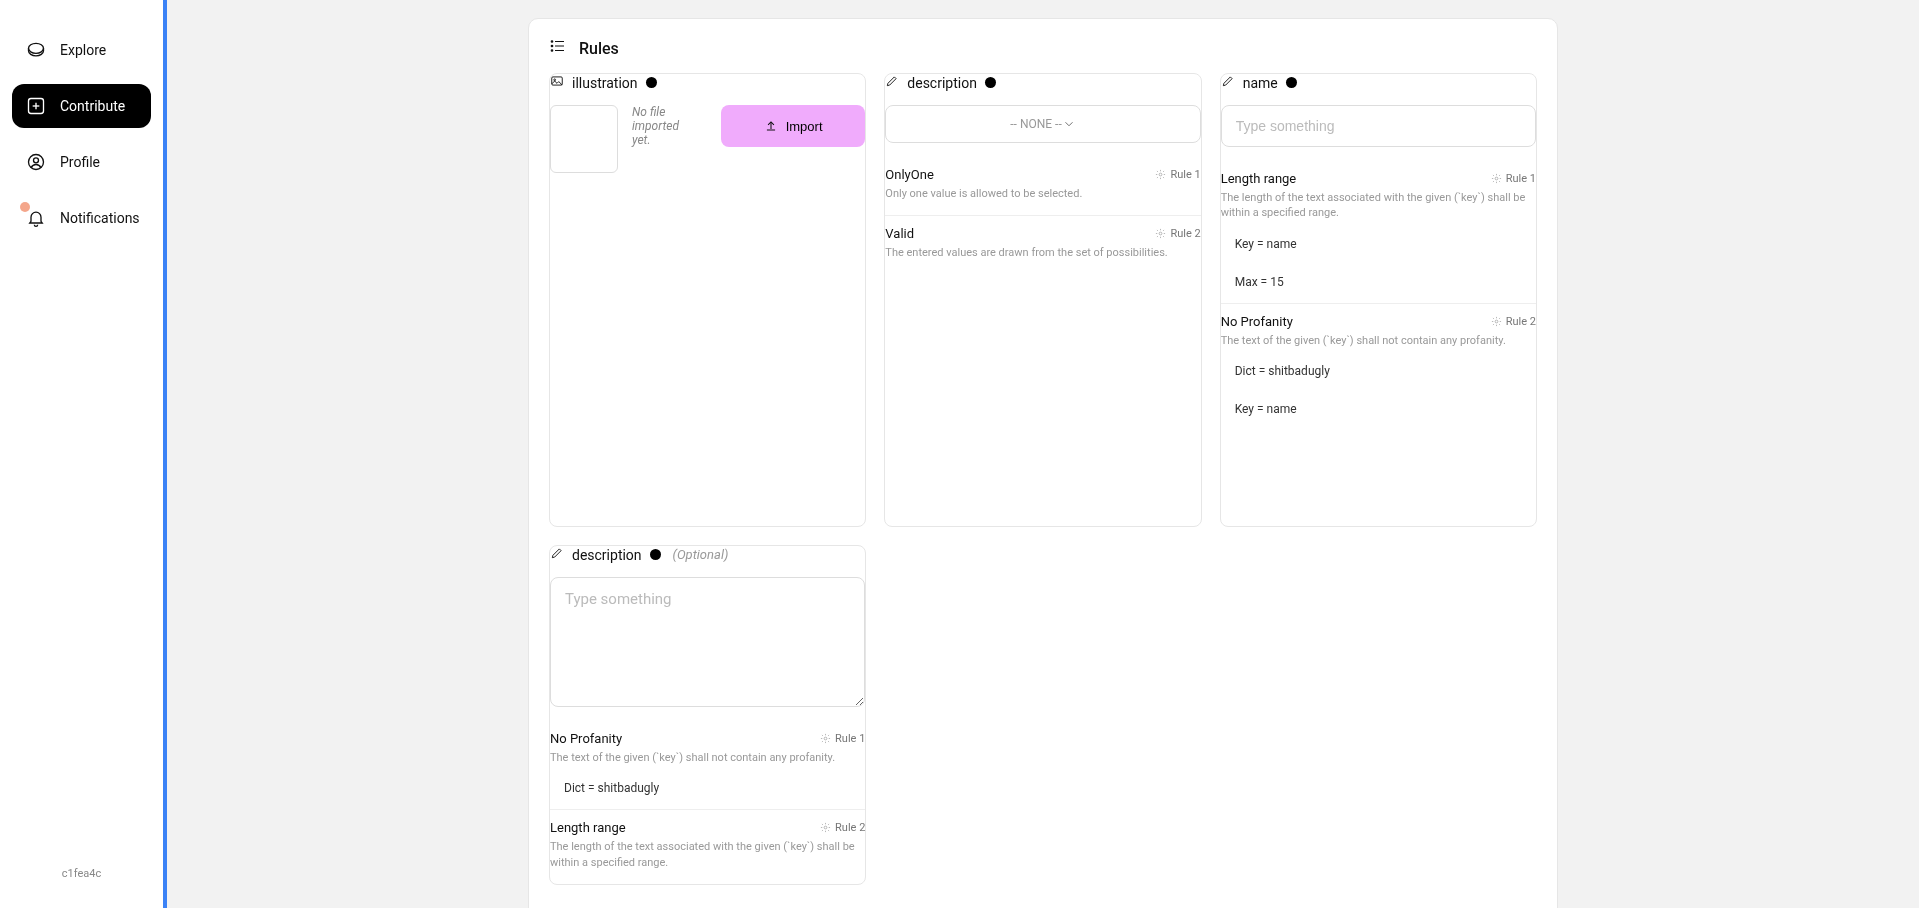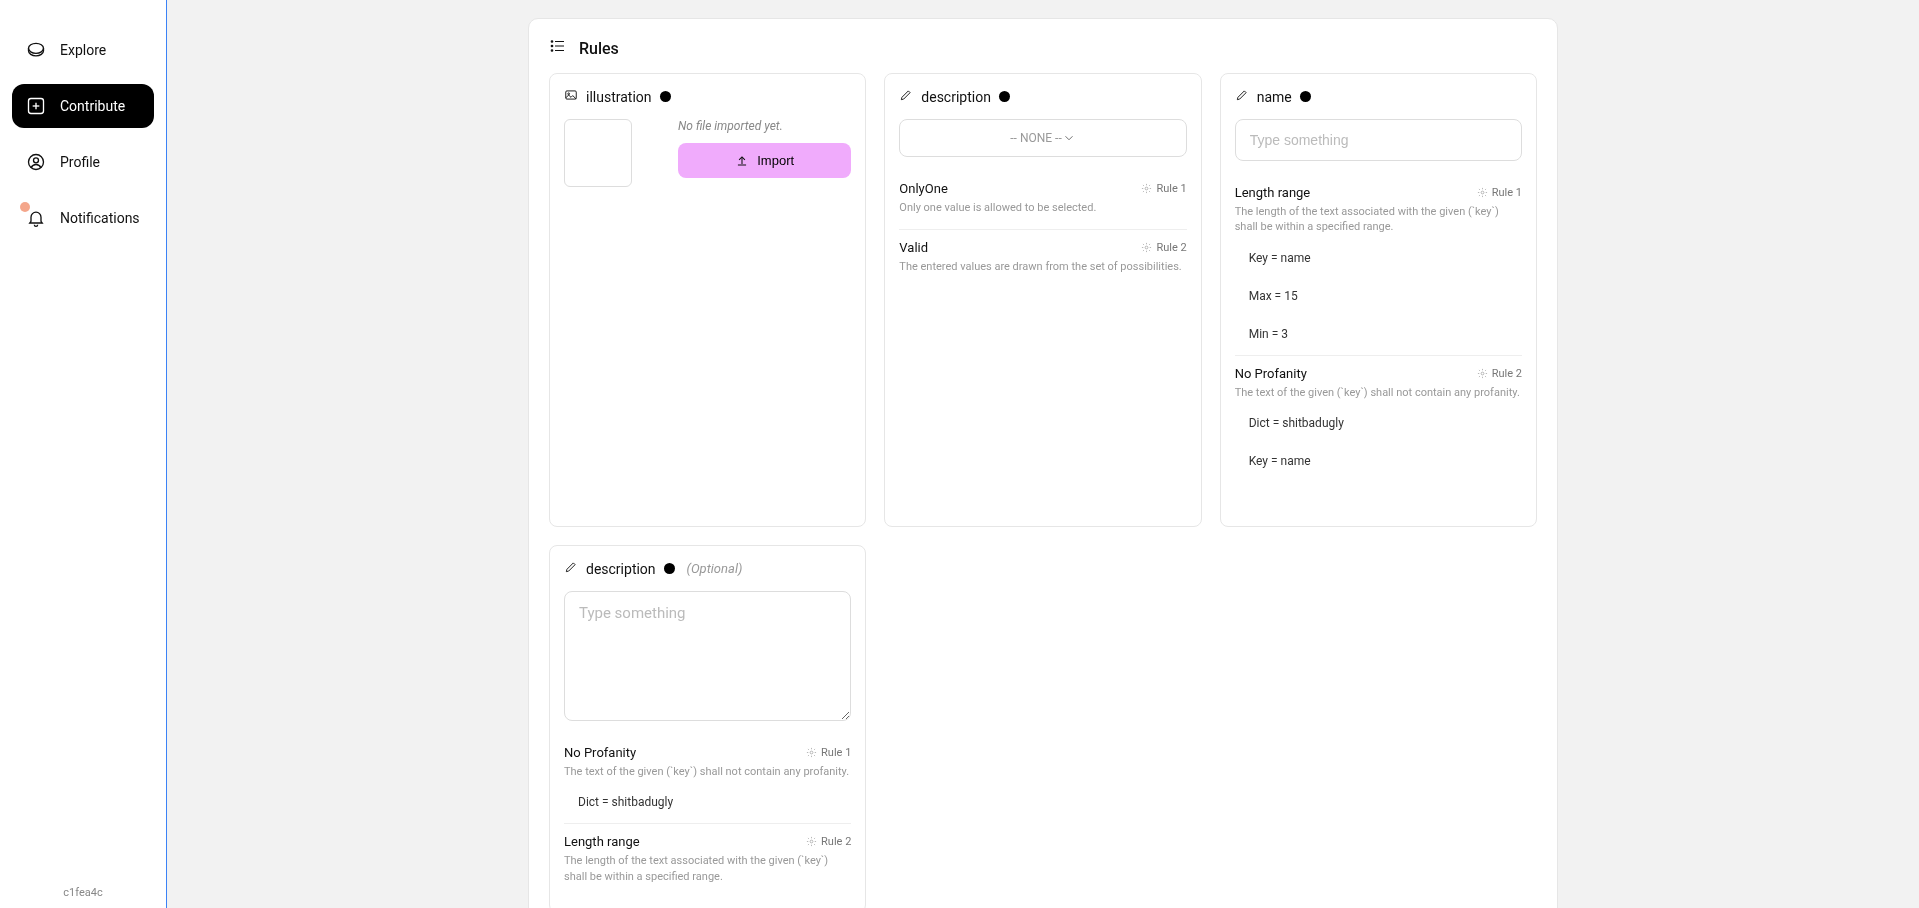--- a/index.html
+++ b/index.html
@@ -8,24 +8,24 @@
   background: #f2f2f2;
   color: #111;
   width: 1919px;
   height: 908px;
   overflow: hidden;
   display: flex;
 }
 .sidebar {
   width: 167px;
   background: #fff;
-  border-right: 1px solid #3b82f6;
+  border-right: 4px solid #3b82f6;
   display: flex;
   flex-direction: column;
-  padding: 28px 12px 5px 12px;
+  padding: 28px 12px 24px 12px;
 }
 .sidebar-nav { display: flex; flex-direction: column; gap: 12px; }
 .sidebar-item {
   display: flex;
   align-items: center;
   gap: 14px;
   padding: 12px 14px;
   border-radius: 12px;
   font-size: 14px;
   color: #111;
@@ -78,21 +78,21 @@
 }
 .panel-title .icon svg { width: 18px; height: 18px; stroke: #111; fill: none; stroke-width: 1.6; }
 .cards {
   display: grid;
   grid-template-columns: repeat(3, 1fr);
   gap: 18px;
 }
 .card {
   border: 1px solid #e6e6e6;
   border-radius: 8px;
-  padding: 14px;
+  padding: 0;
   display: flex;
   flex-direction: column;
 }
 .card.illustration { height: 454px; }
 .card-header {
   display: flex;
   align-items: center;
   gap: 8px;
   font-size: 14px;
   margin-bottom: 14px;
@@ -107,21 +107,21 @@
 }
 .optional { color: #999; font-style: italic; font-size: 13px; margin-left: 4px; }
 .img-row { display: flex; gap: 14px; align-items: flex-start; }
 .img-placeholder {
   width: 68px;
   height: 68px;
   border: 1px solid #ddd;
   border-radius: 6px;
   flex-shrink: 0;
 }
-.img-right { flex: 1; display: flex; flex-direction: column; gap: 10px; margin-left: 32px; }
+.img-right { flex: 1; display: flex; flex-direction: row; gap: 24px; }
 .no-file { font-style: italic; font-size: 12px; color: #888; }
 .import-btn {
   background: #f0abfc;
   border: none;
   border-radius: 8px;
   padding: 10px 0;
   font-size: 13px;
   cursor: pointer;
   display: flex;
   align-items: center;
@@ -341,21 +341,20 @@
                   <circle cx="12" cy="12" r="3"></circle>
                   <path d="M12 2v3M12 19v3M4.2 4.2l2.1 2.1M17.7 17.7l2.1 2.1M2 12h3M19 12h3M4.2 19.8l2.1-2.1M17.7 6.3l2.1-2.1"></path>
                 </svg>
               <span>Rule 1</span>
             </span>
           </div>
           <div class="rule-desc">The length of the text associated with the given (`key`) shall be within a specified range.</div>
           <div class="rule-params">
             <div class="rule-param">Key = name</div>
             <div class="rule-param">Max = 15</div>
-            <div class="rule-param">Min = 3</div>
           </div>
         </div>
         <div class="rule-block">
           <div class="rule-head">
             <span class="rule-name">No Profanity</span>
             <span class="rule-tag">
               <svg viewBox="0 0 24 24">
                   <circle cx="12" cy="12" r="3"></circle>
                   <path d="M12 2v3M12 19v3M4.2 4.2l2.1 2.1M17.7 17.7l2.1 2.1M2 12h3M19 12h3M4.2 19.8l2.1-2.1M17.7 6.3l2.1-2.1"></path>
                 </svg>

